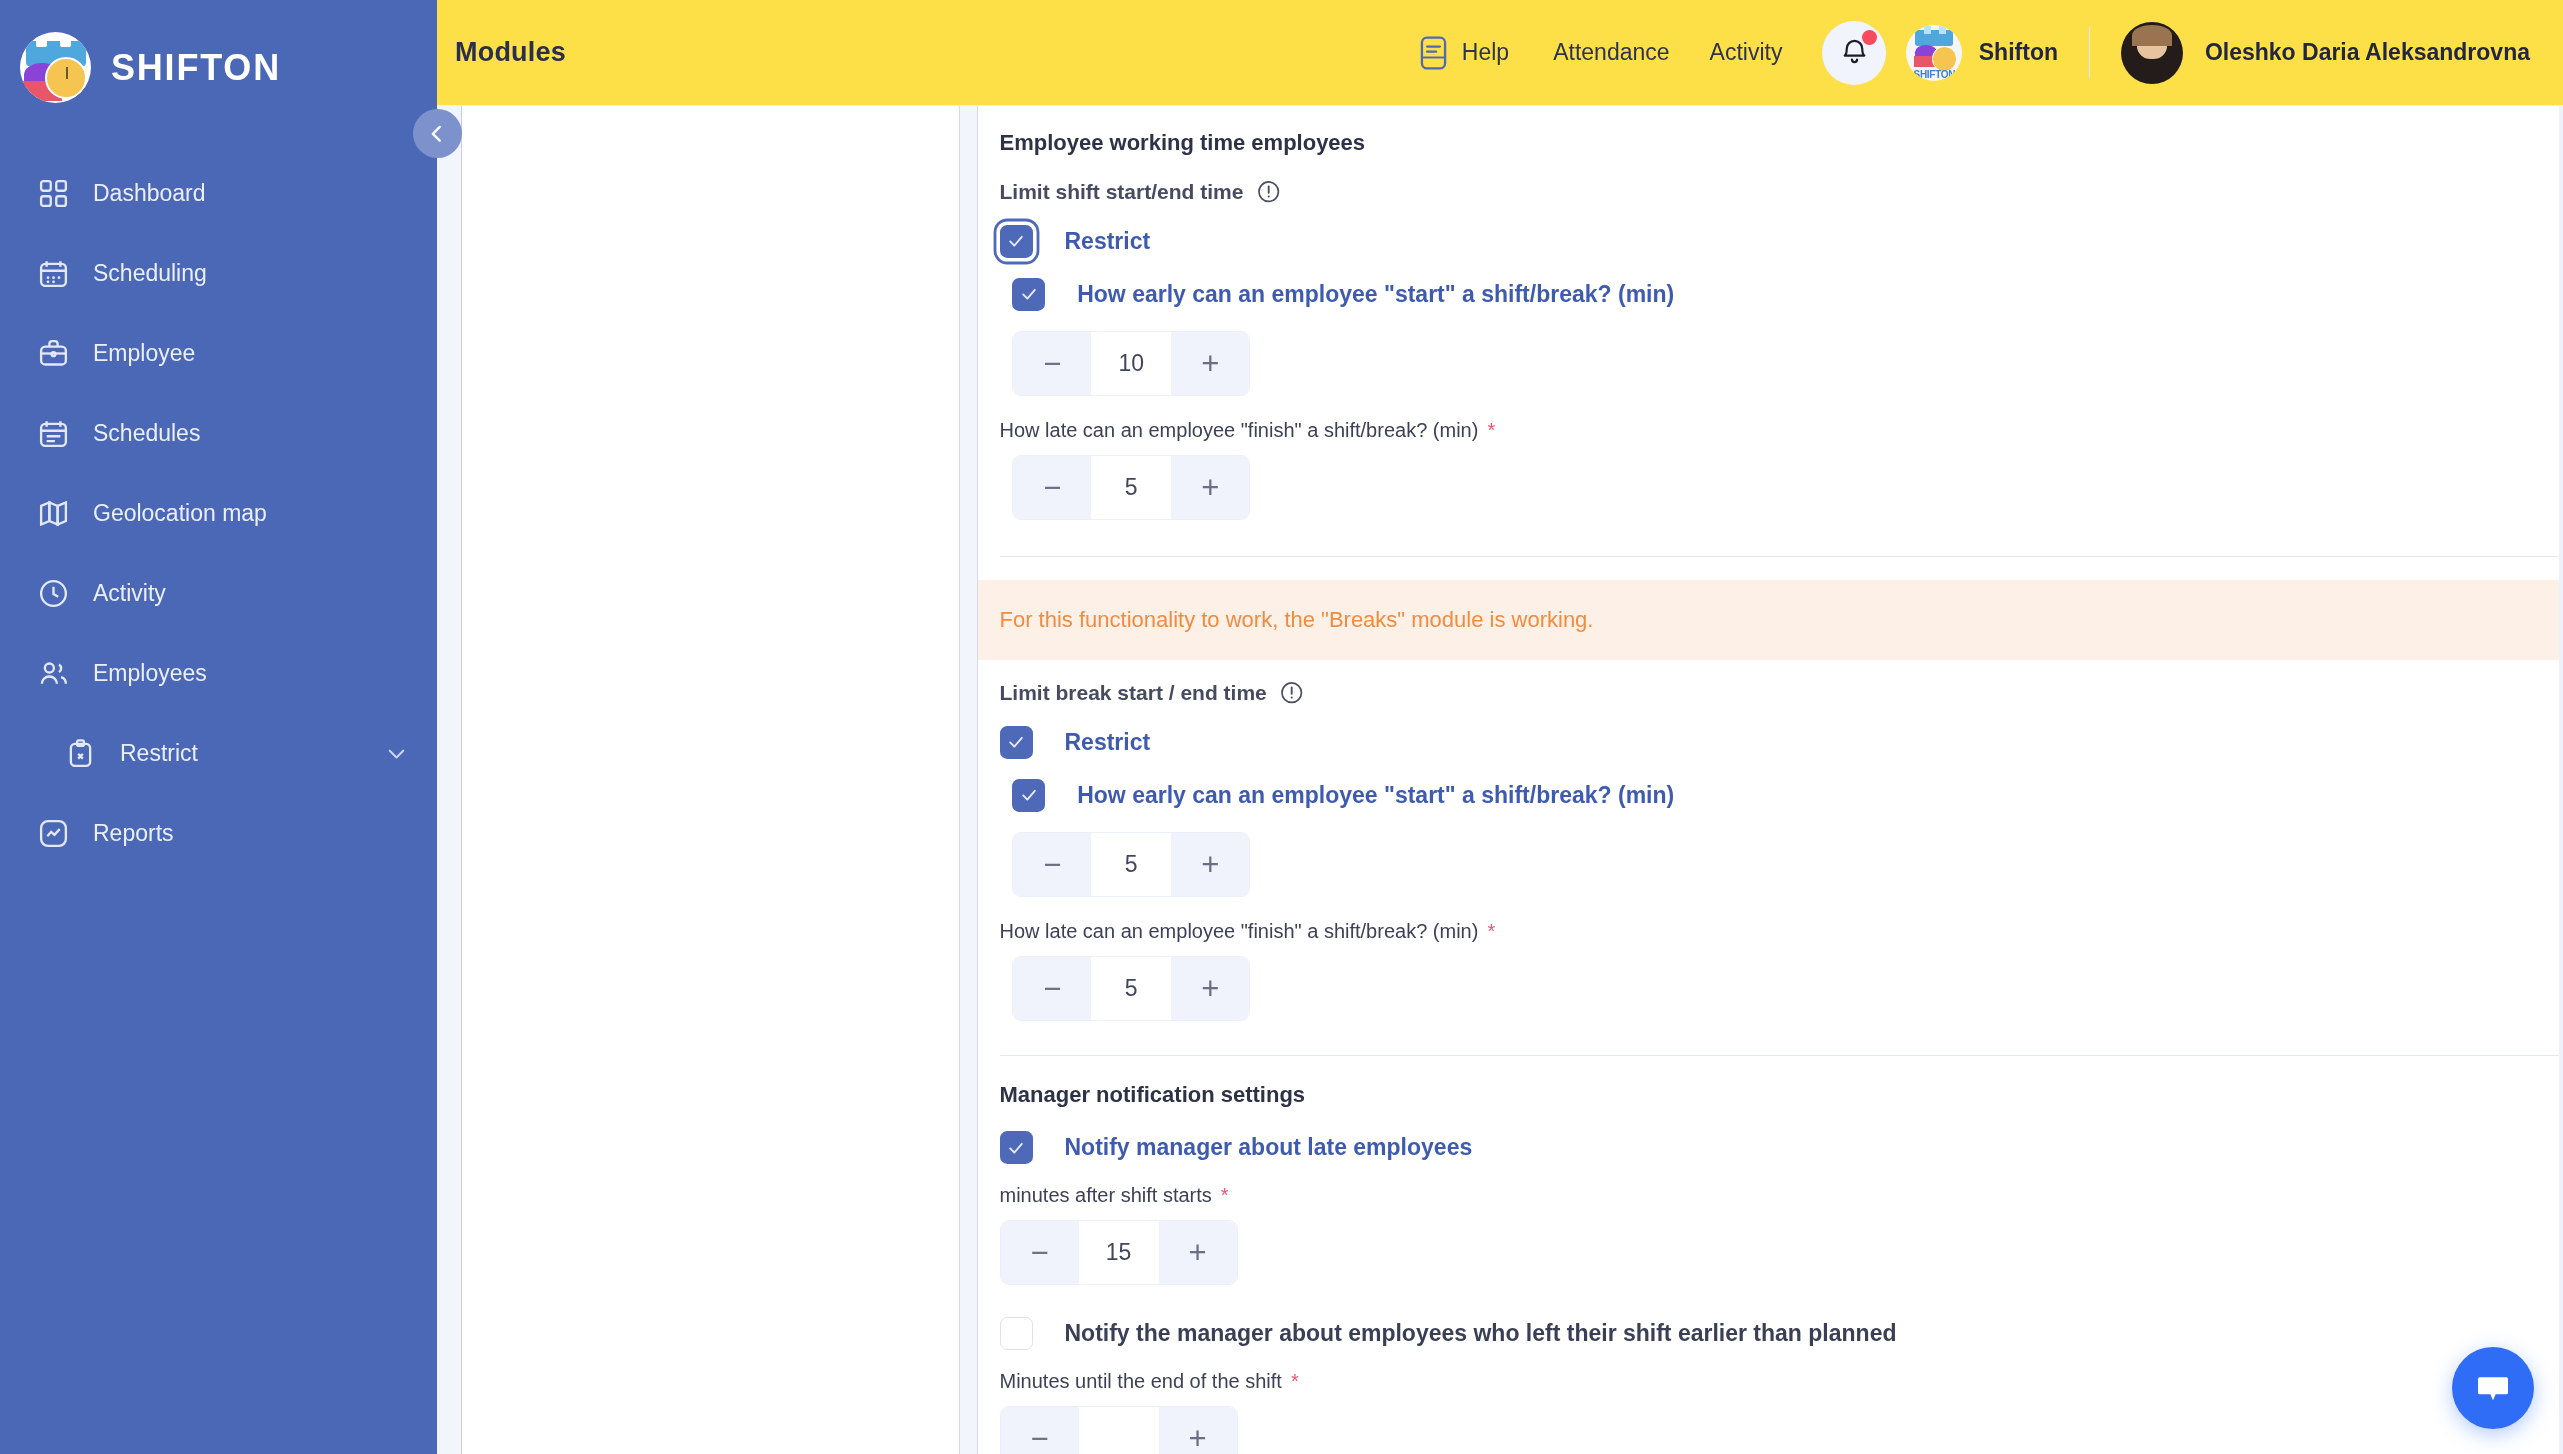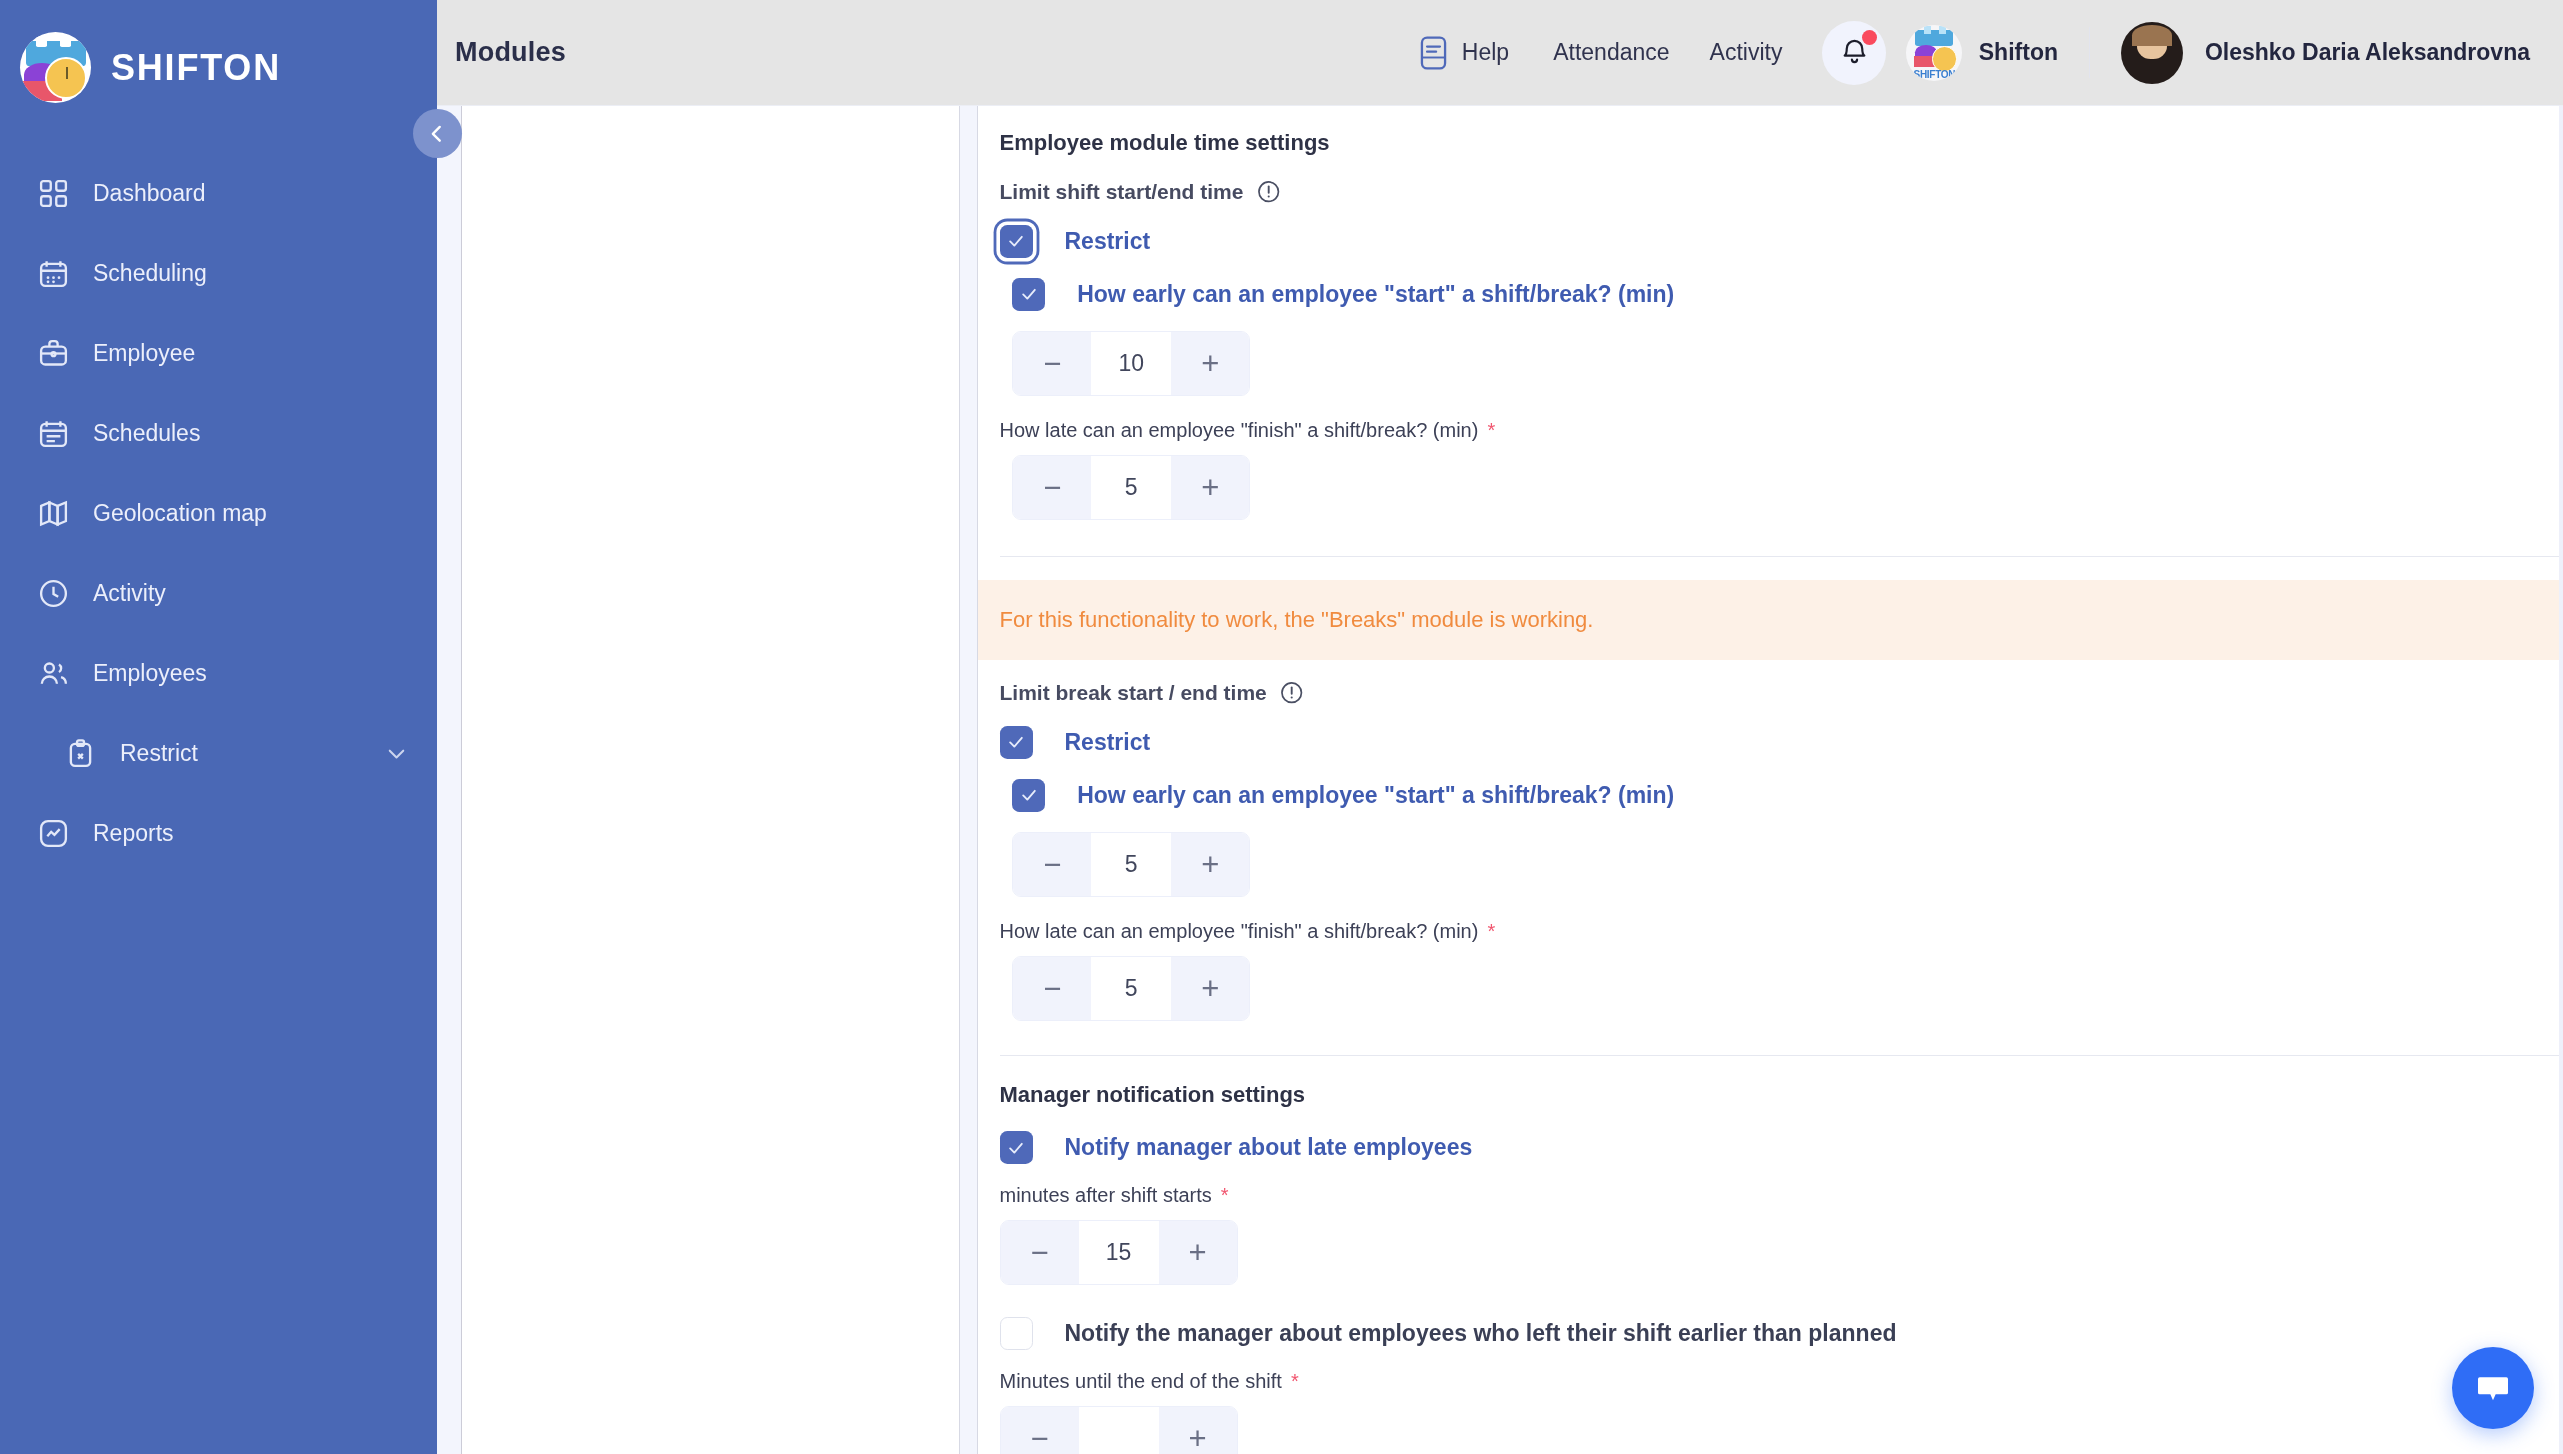--- a/index.html
+++ b/index.html
@@ -53,21 +53,21 @@
   .nav-item .ni-icon svg { width:33px; height:33px; stroke:#e3e8f8; fill:none; stroke-width:1.7; }
   .nav-item.indent { padding-left: 62px; }
   .nav-spacer { flex: 1 1 auto; }
   .chev { width:27px; height:27px; opacity:.85;}
 
   
   .right { flex:1 1 auto; height:1454px; position:relative; background:#ffffff; }
 
   .topbar {
     height: 106px; width: 100%;
-    background:#e5e5e5; display:flex; align-items:center;
+    background:#fde047; display:flex; align-items:center;
     border-bottom: 0.9px solid #eceef5;
     position: relative; z-index: 12;
   }
   .page-title { font-size:27px; font-weight:700; color:#2b2f4a; margin-left:18px; letter-spacing:0.2px;}
   .topbar-right { margin-left:auto; display:flex; align-items:center; gap:0; padding-right:33px; }
   .help-link { display:flex; align-items:center; gap:12.7px; cursor:pointer; margin-right:44px;}
   .help-link svg { width:31px; height:36px; }
   .tb-link { font-size:23px; color:#30334e; cursor:pointer; margin-right:40px; }
   .bell-wrap {
     width:64px; height:64px; border-radius:50%; background:#f1f3fd;
@@ -343,21 +343,21 @@
     </header>
 
     <div class="body-area">
       <div class="gutter-strip"></div>
       <div class="left-panel"></div>
       <div class="panel-strip"></div>
 
       <div class="content">
         <div class="content-inner">
 
-          <div class="section-title">Employee module time settings</div>
+          <div class="section-title">Employee working time employees</div>
 
           <div class="sub-label">
             <span>Limit shift start/end time</span>
             <span class="info-icon">
               <svg viewBox="0 0 24 24">
                   <circle cx="12" cy="12" r="9.2" fill="none" stroke="#4a4f63" stroke-width="1.6"></circle>
                   <path d="M12 7v6" stroke="#4a4f63" stroke-width="1.8" stroke-linecap="round"></path>
                   <circle cx="12" cy="16.6" r="1" fill="#4a4f63"></circle>
                 </svg>
             </span>

